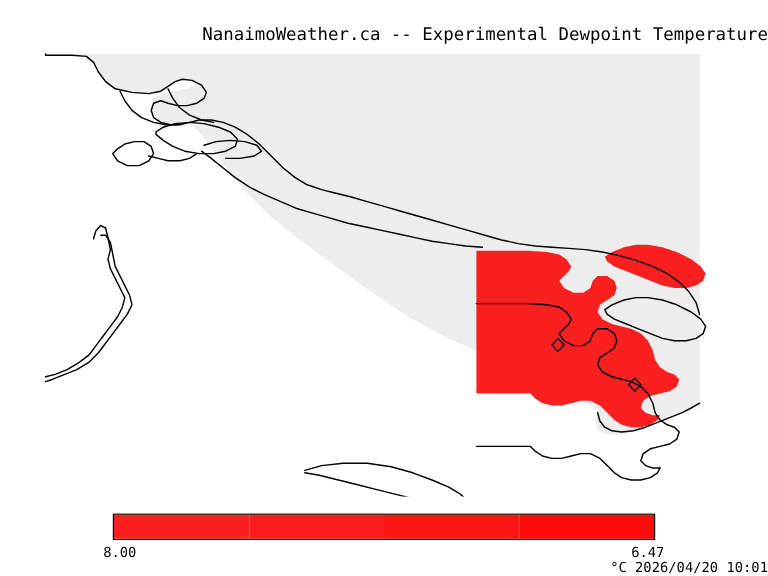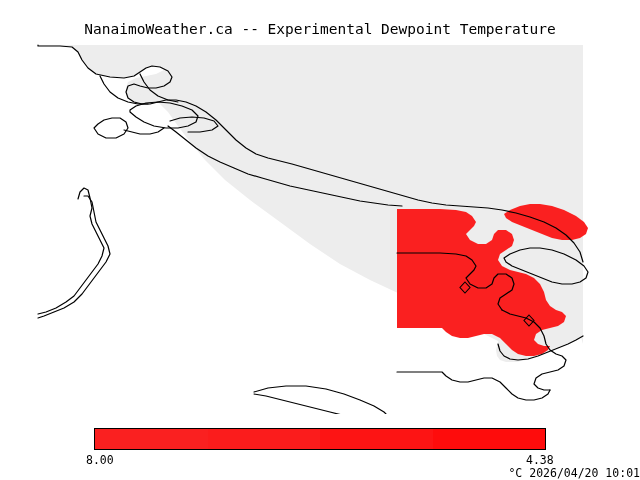--- a/index.html
+++ b/index.html
@@ -17,21 +17,21 @@
     position: relative;
     width: 640px;
     height: 480px;
     background: #ffffff;
   }
   #title {
     position: absolute;
     left: 0;
     top: 21px;
     width: 640px;
-    text-align: center;
+    text-align: right;
     font-family: "DejaVu Sans Mono", monospace;
     font-size: 14.5px;
     letter-spacing: 0px;
     color: #000000;
     white-space: nowrap;
   }
   #map-wrap {
     position: absolute;
     left: 0px;
     top: 44px;
@@ -204,17 +204,17 @@
   </div>
 
   <div id="colorbar-wrap">
     <div id="colorbar">
       <div class="seg" style="background:#FA2020"></div>
       <div class="seg" style="background:#FB1C1C"></div>
       <div class="seg" style="background:#FD1414"></div>
       <div class="seg" style="background:#FE0C0C"></div>
     </div>
     <div id="cb-min">8.00</div>
-    <div id="cb-max">4.38</div>
+    <div id="cb-max">6.47</div>
     <div id="cb-caption">°C  2026/04/20 10:01</div>
   </div>
 
 </div>
 
 </body></html>

